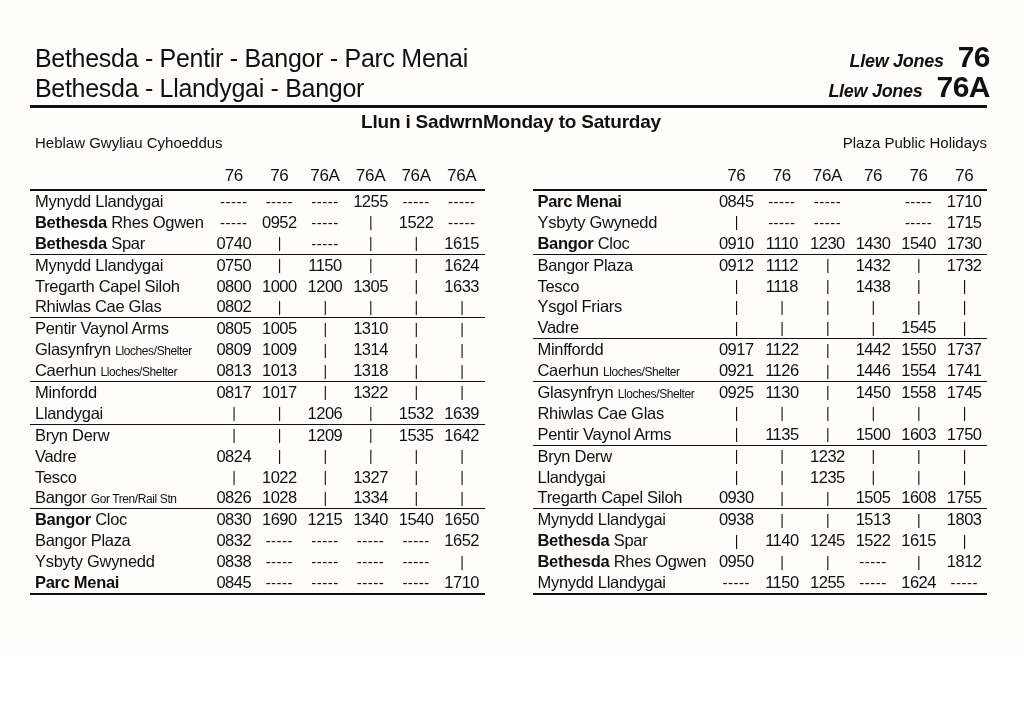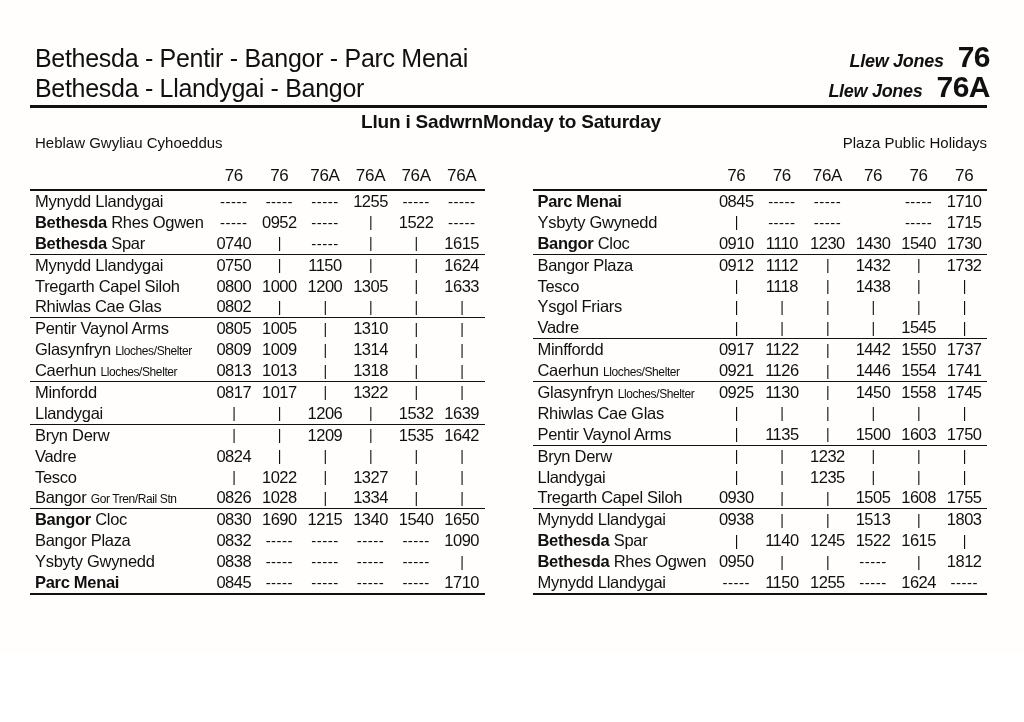--- a/index.html
+++ b/index.html
@@ -236,21 +236,21 @@
               <span class="t">1540</span>
               <span class="t">1650</span>
             </div>
             <div class="row">
               <span class="stop"><span>Bangor Plaza</span></span>
               <span class="t">0832</span>
               <span class="t dash">-----</span>
               <span class="t dash">-----</span>
               <span class="t dash">-----</span>
               <span class="t dash">-----</span>
-              <span class="t">1090</span>
+              <span class="t">1652</span>
             </div>
             <div class="row">
               <span class="stop"><span>Ysbyty Gwynedd</span></span>
               <span class="t">0838</span>
               <span class="t dash">-----</span>
               <span class="t dash">-----</span>
               <span class="t dash">-----</span>
               <span class="t dash">-----</span>
               <span class="t pipe">|</span>
             </div>

